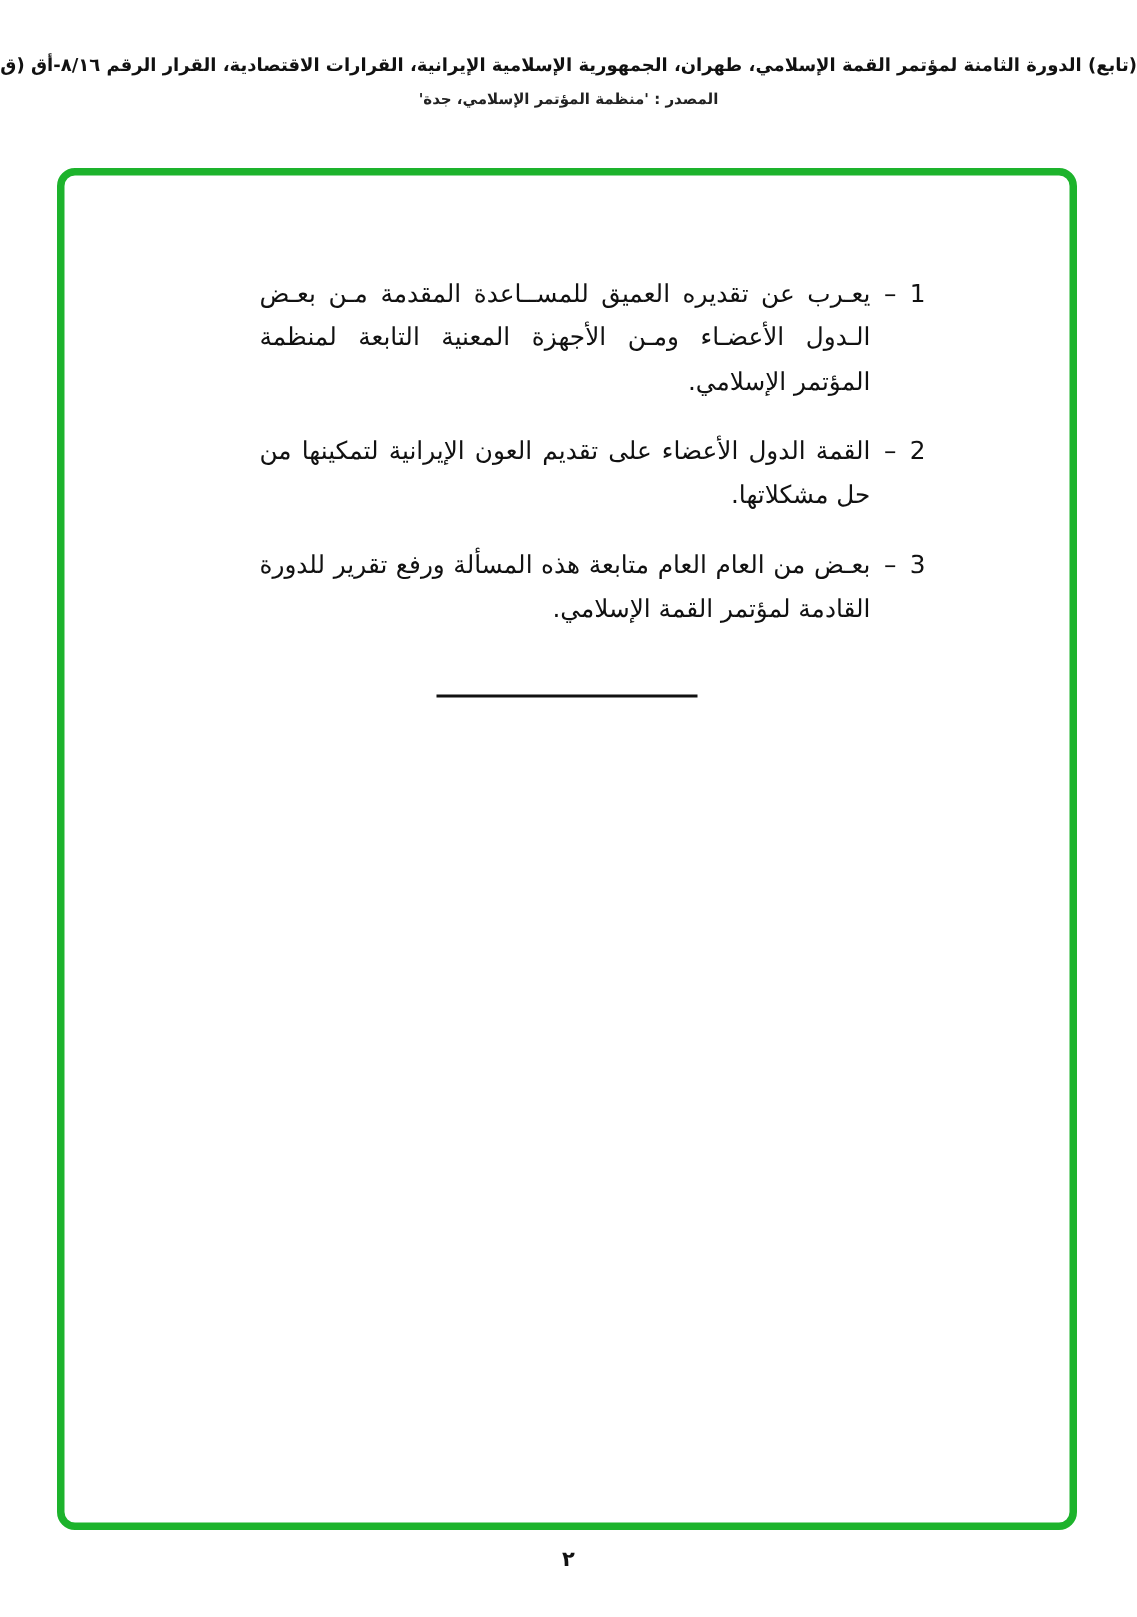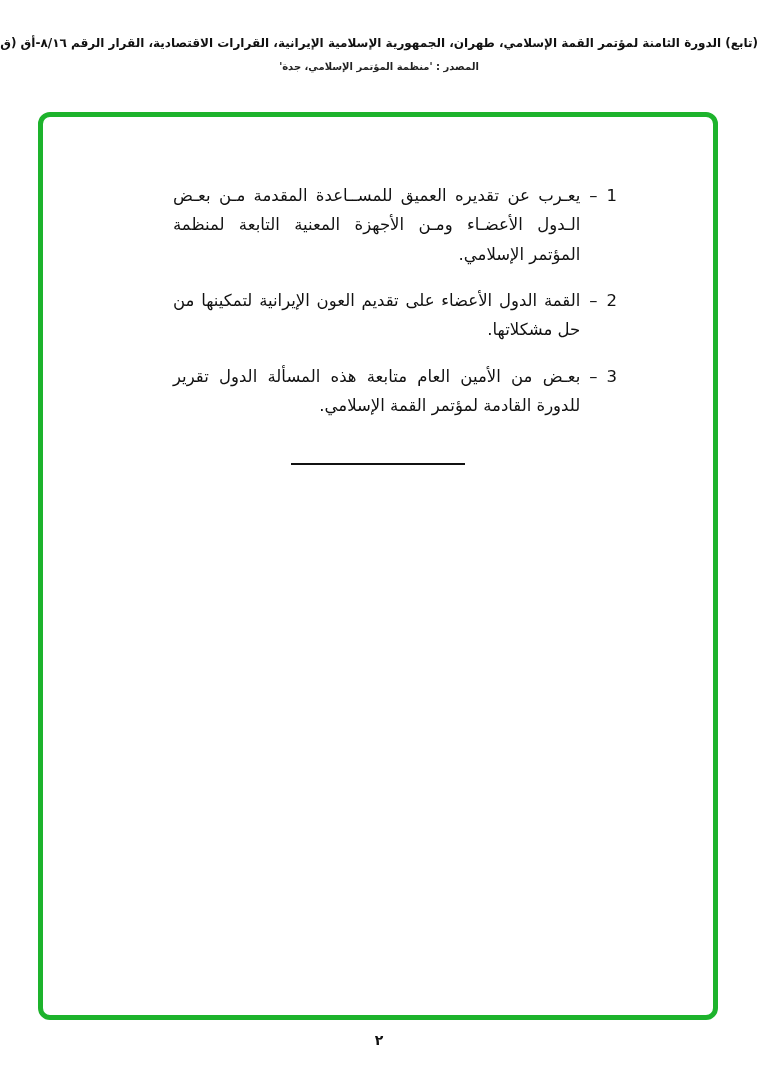--- a/index.html
+++ b/index.html
@@ -68,21 +68,21 @@
           <b>القمة</b>
           <span>الدول الأعضاء على تقديم العون الإيرانية لتمكينها من حل مشكلاتها.</span>
         </div>
       </div>
 
       <div class="clause">
         <span class="clause-num">3</span>
         <span class="clause-dash">–</span>
         <div class="clause-body">
           <b>بعـض</b>
-          <span>من الأمين العام متابعة هذه المسألة الدول تقرير للدورة القادمة لمؤتمر القمة الإسلامي.</span>
+          <span>من العام العام متابعة هذه المسألة ورفع تقرير للدورة القادمة لمؤتمر القمة الإسلامي.</span>
         </div>
       </div>
 
     </div>
 
     <div class="divider"></div>
   </div>
 
   <div class="page-num">٢</div>
 

